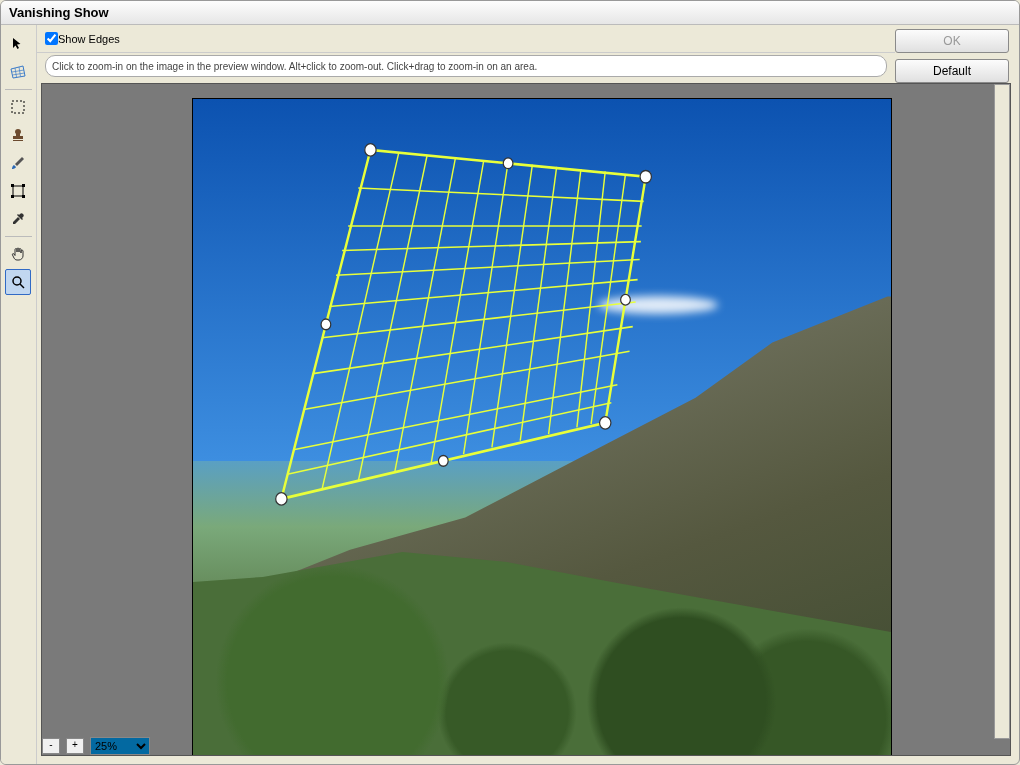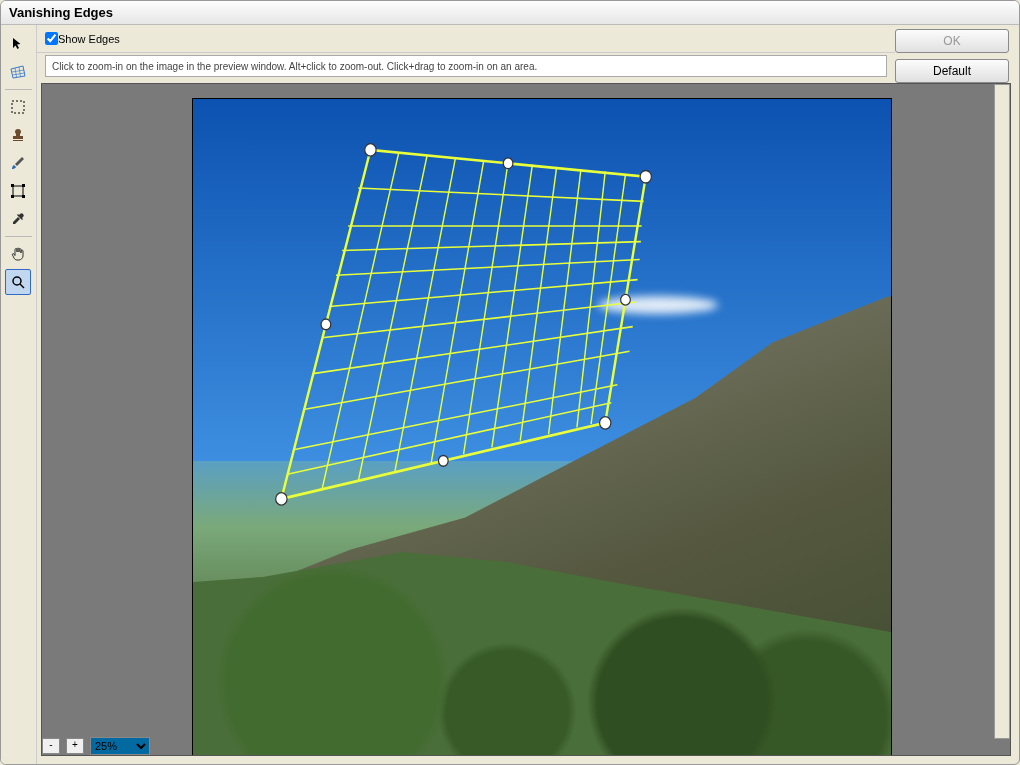--- a/index.html
+++ b/index.html
@@ -83,21 +83,21 @@
     .status-strip {
       flex: 1;
       height: 22px;
       background: #fff;
       border: 1px solid #aaa;
       display: flex;
       align-items: center;
       padding: 0 6px;
       font-size: 10px;
       color: #444;
-      border-radius: 0;
+      border-radius: 10px;
     }
     .side-buttons {
       width: 124px;
       display: flex;
       flex-direction: column;
       gap: 6px;
       align-items: flex-end;
       padding: 4px 10px 0 0;
     }
     .side-buttons .btn {
@@ -201,21 +201,21 @@
       display:flex;
       gap:6px;
       align-items:center;
     }
     svg { display:block; }
   </style>
 </head>
 <body>
 
 <div class="title-bar">
-  <span>Vanishing Edges</span>
+  <span>Vanishing Show</span>
 </div>
 
 <div class="content-area">
   <div class="toolbar">
     <div class="tool-btn">
       <svg width="14" height="14" viewBox="0 0 14 14">
           <path d="M2 1 L2 11 L4.5 8.5 L6.5 12 L8 11 L6 7.5 L9.5 7 Z" fill="#000"></path>
         </svg>
     </div>
     <div class="tool-btn">

